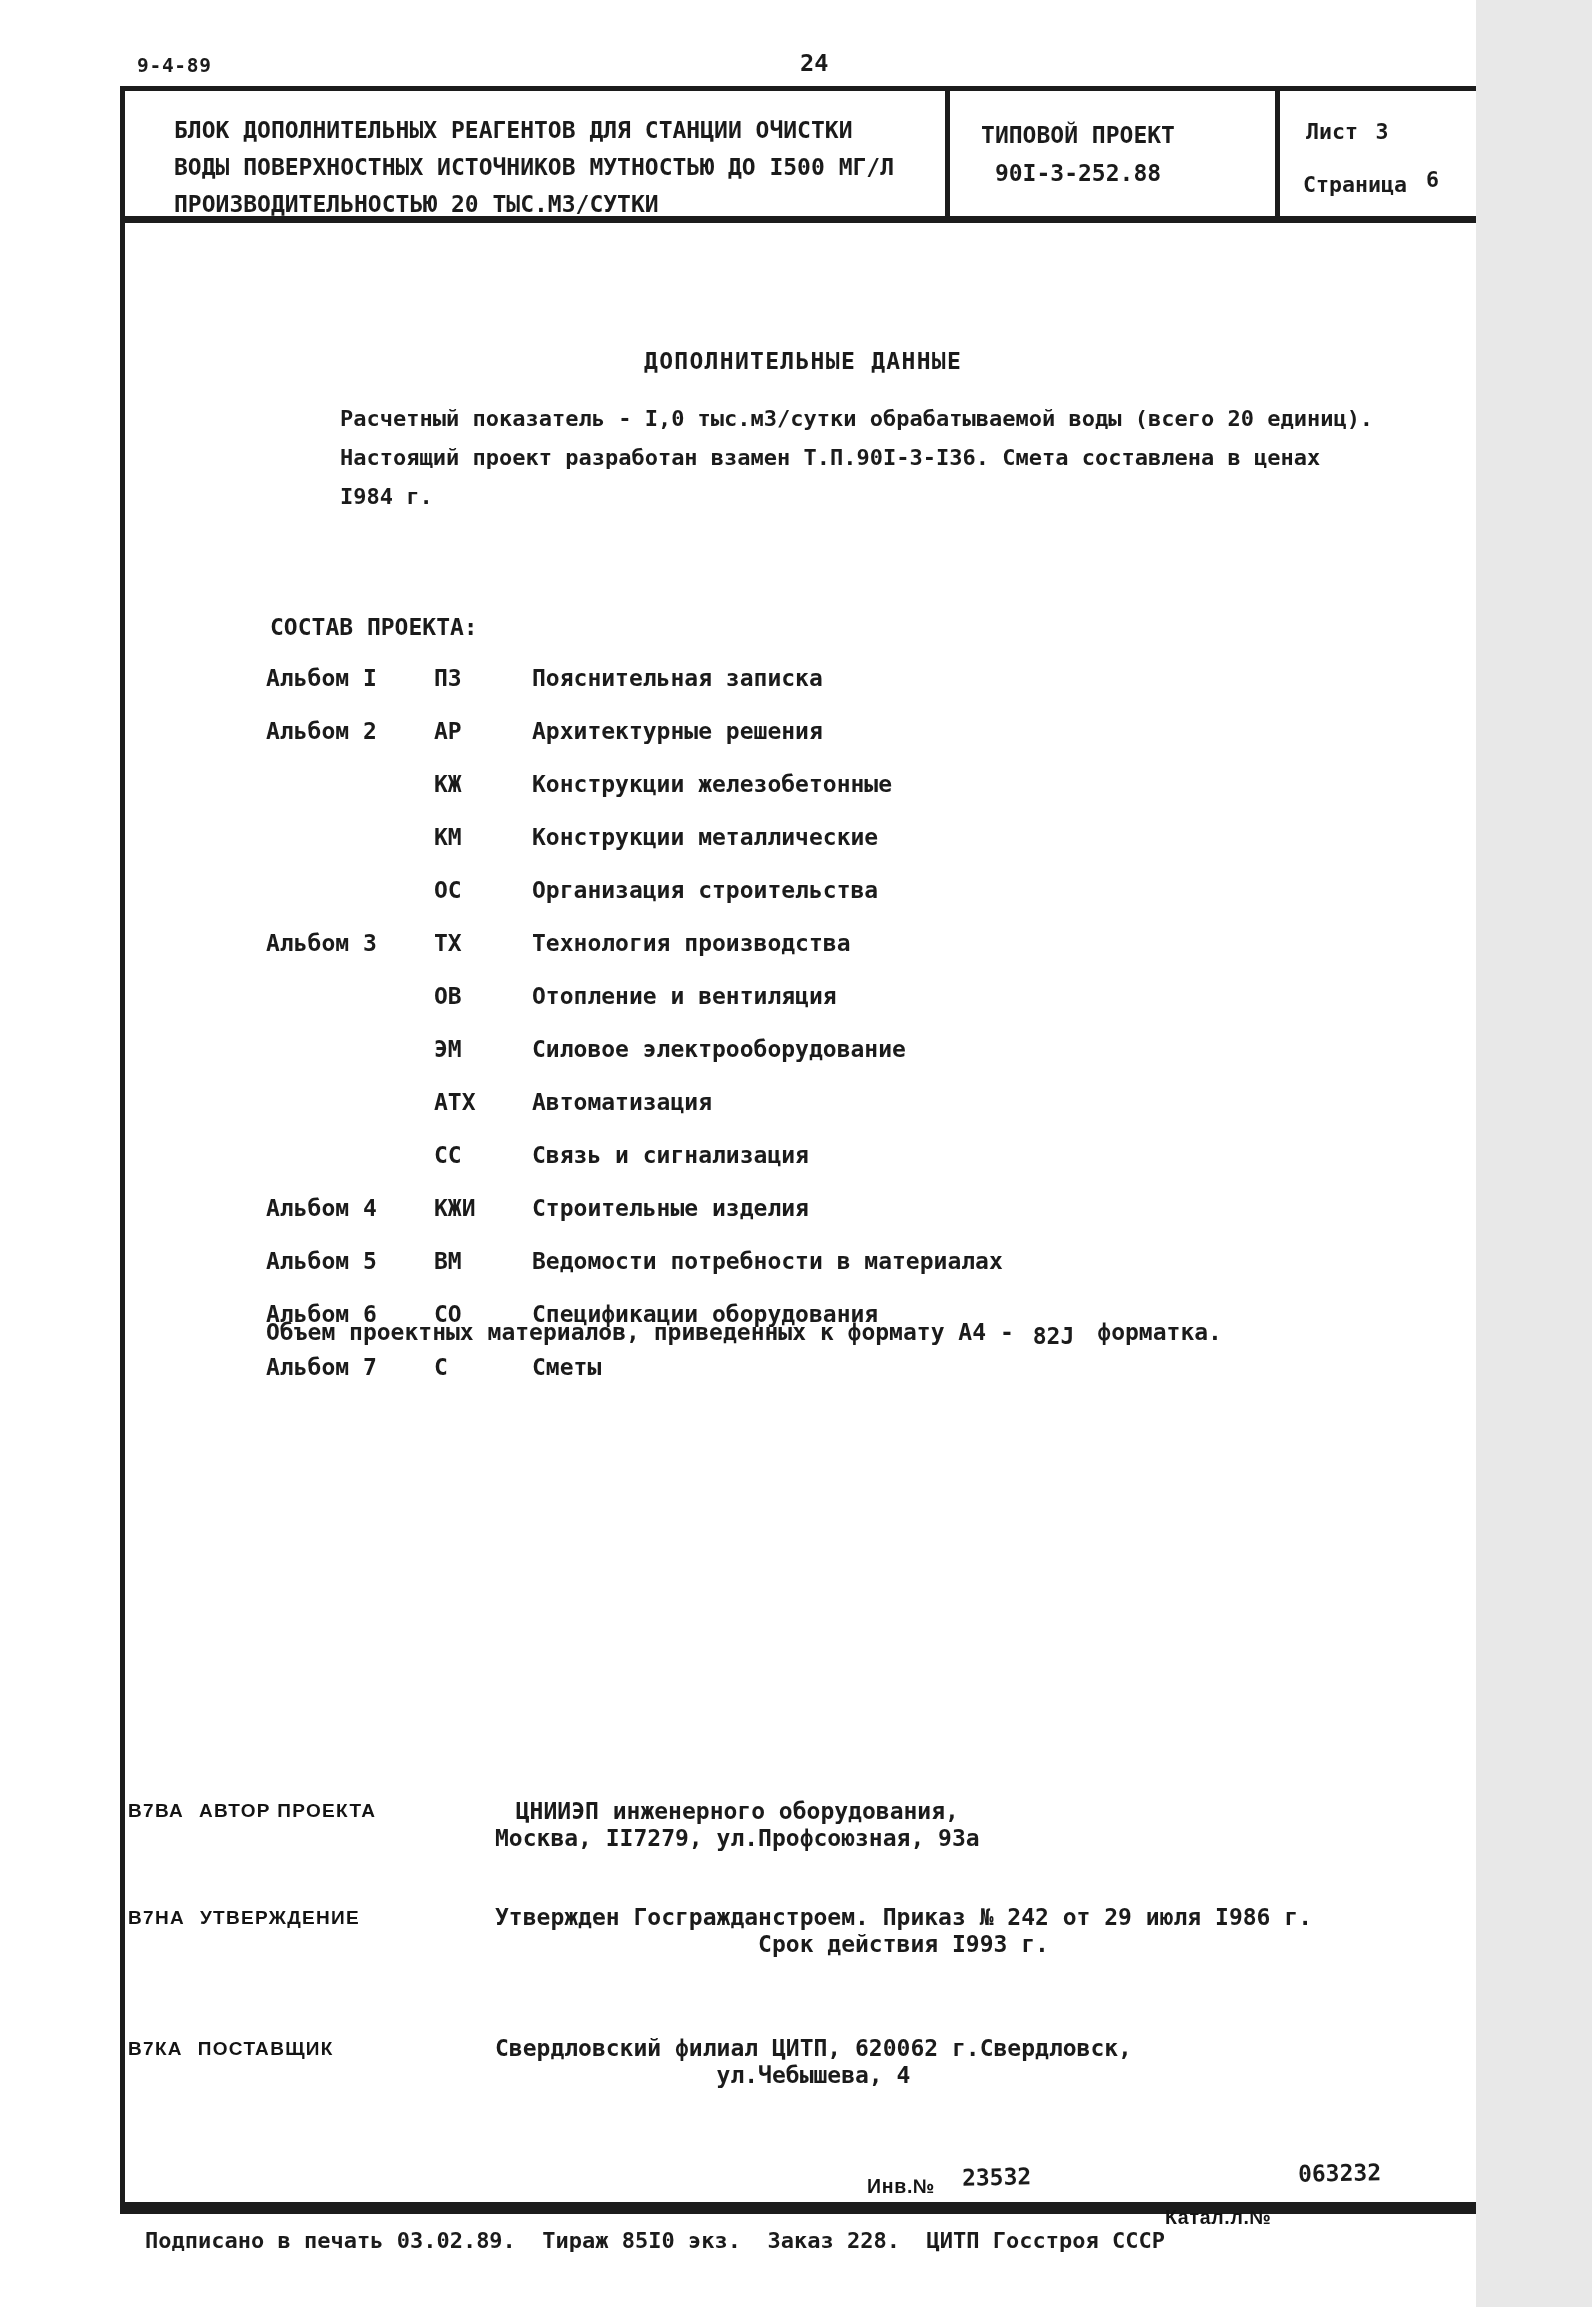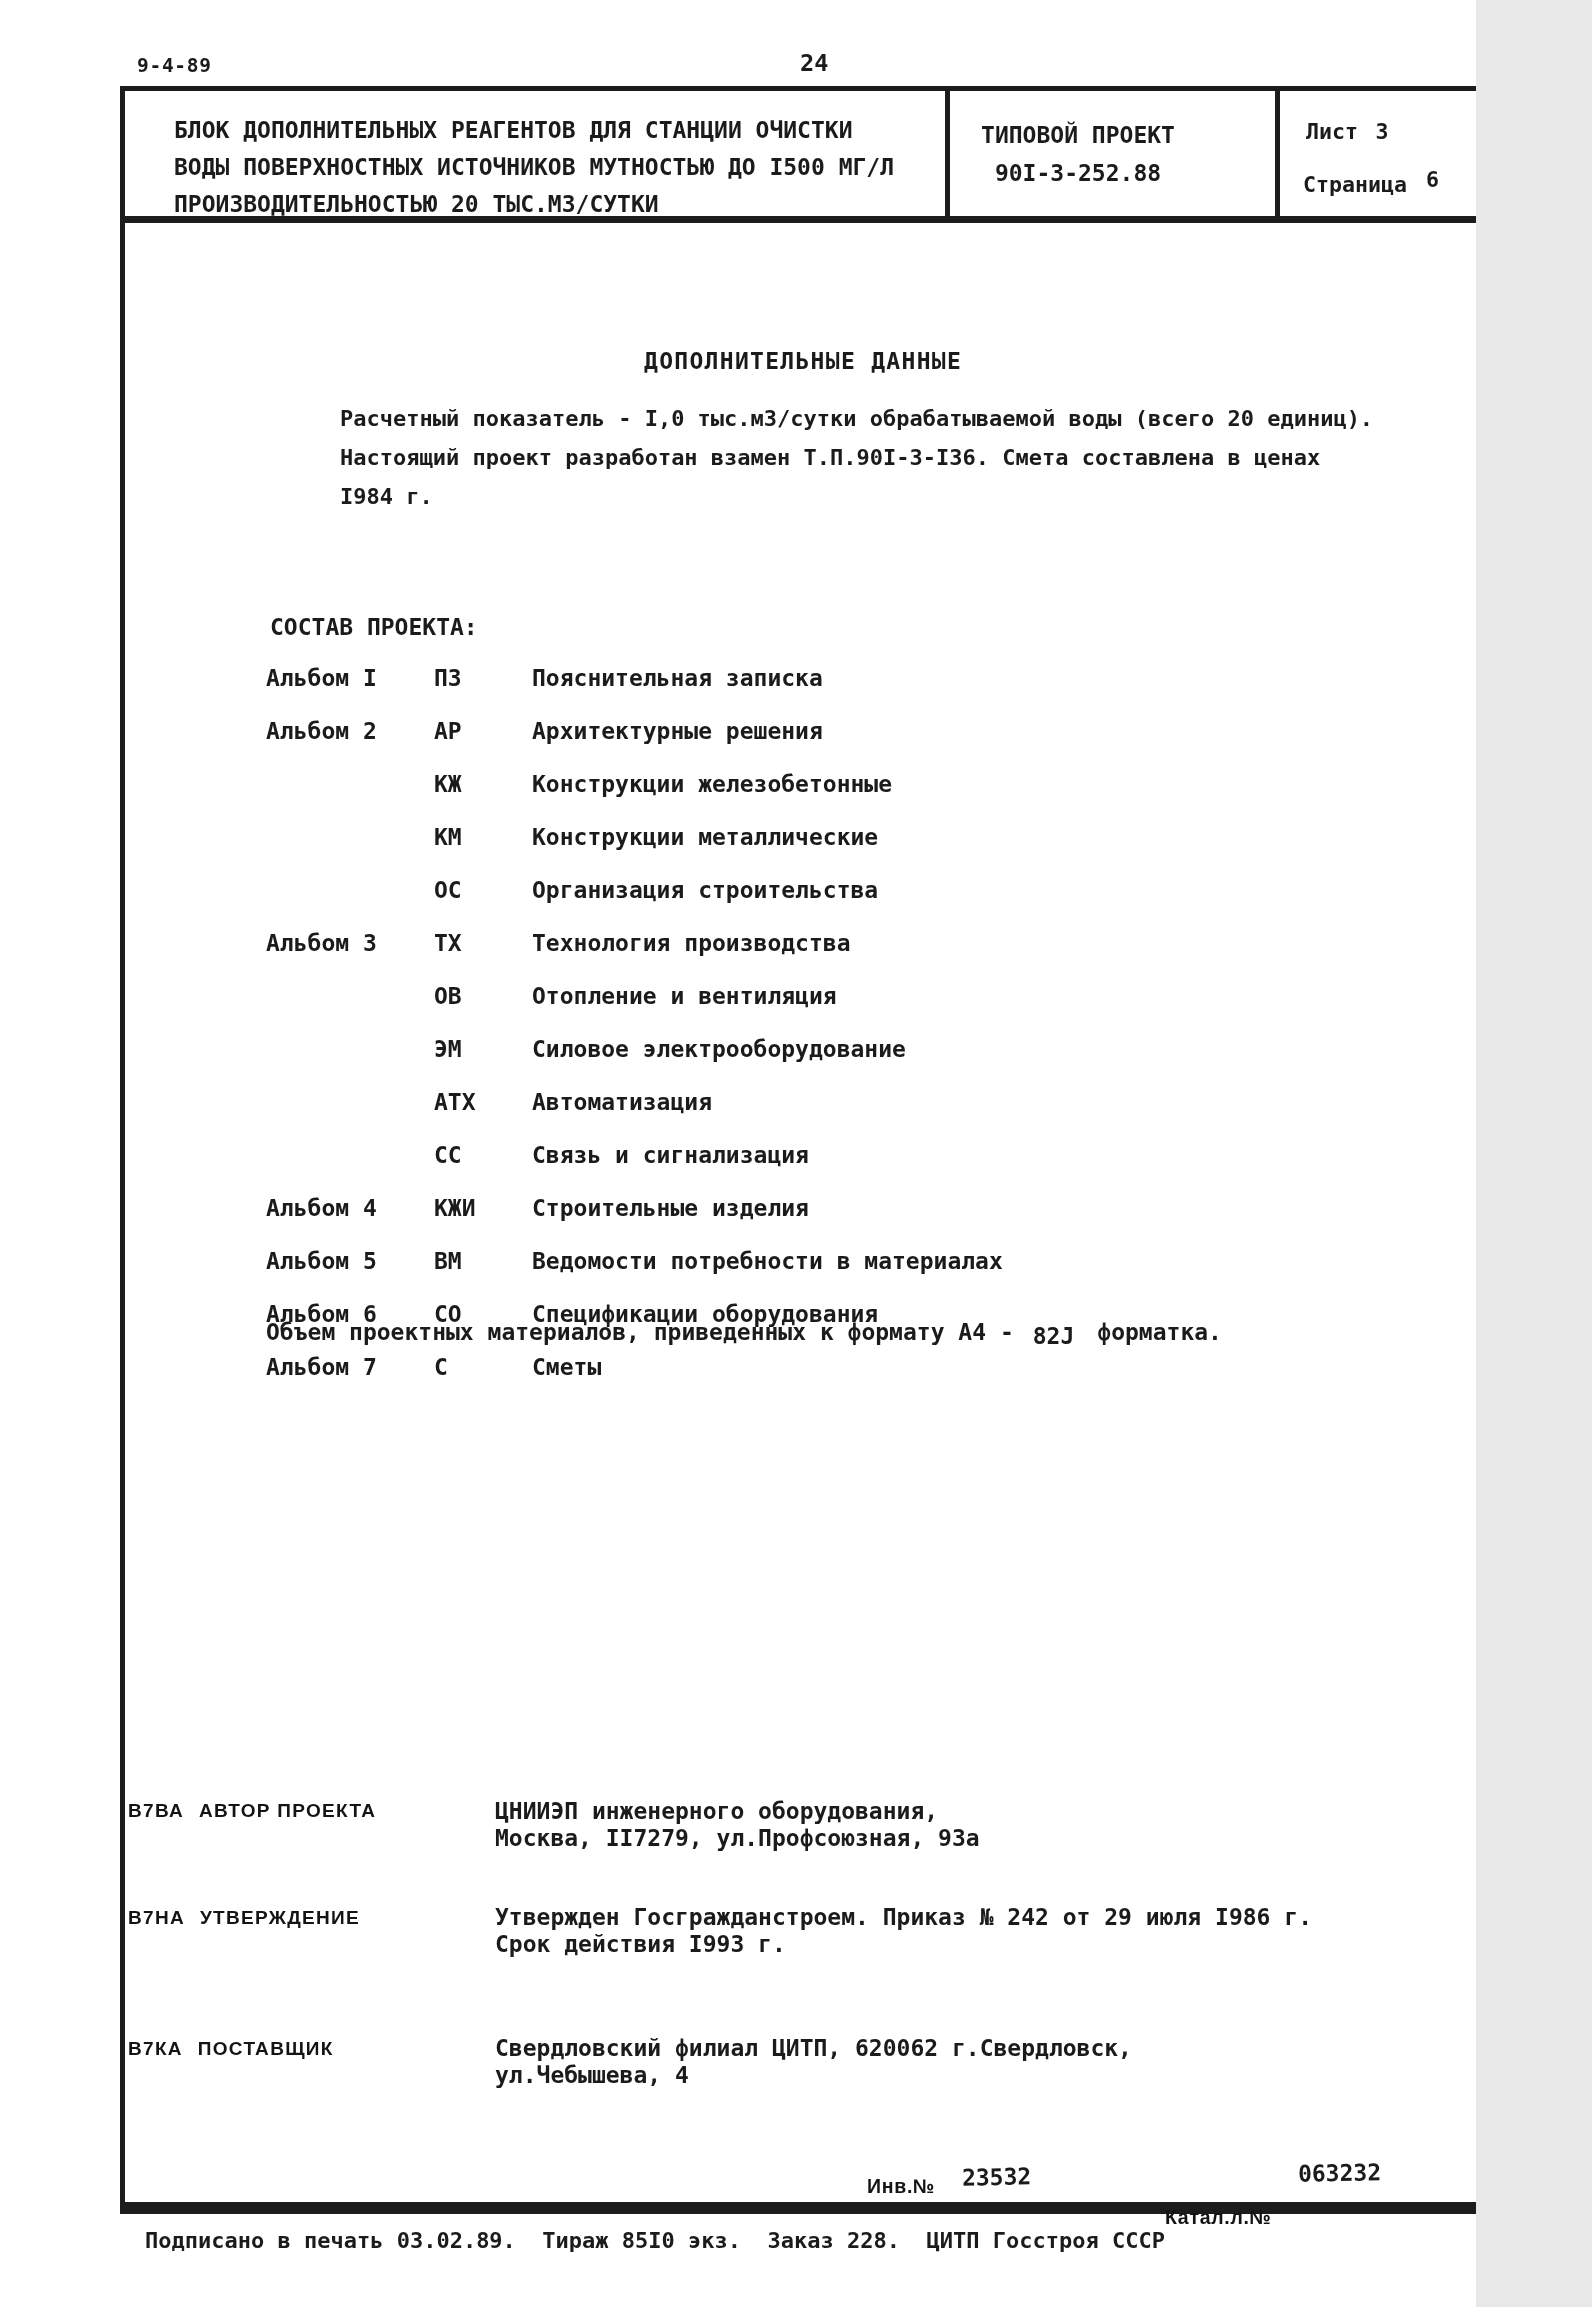--- a/index.html
+++ b/index.html
@@ -59,21 +59,21 @@
   .contents-row span{position:absolute;top:0;font-size:23px;line-height:24px;white-space:nowrap;}
   .col-album{left:0;}
   .col-code{left:168px;text-align:center;}
   .col-title{left:266px;}
   .volume-line{left:266px;top:1319px;font-size:23px;white-space:nowrap;}
   .volume-value{position:relative;top:4px;margin:0 23px 0 19px;}
 
   
   .field-label{font-size:19px;letter-spacing:1.3px;white-space:nowrap;}
   .field-label .code{margin-right:15px;}
-  .field-value{font-size:23px;line-height:27px;white-space:nowrap;}
+  .field-value{font-size:23px;line-height:27px;white-space:nowrap;text-align:center;}
 
   
   .reg-label{font-size:19.5px;letter-spacing:0.7px;white-space:nowrap;}
   .reg-value{font-size:23px;white-space:nowrap;transform:rotate(-1.1deg);}
   .imprint{left:145px;top:2228px;font-size:22px;white-space:pre;}
   .meta-code{left:137px;top:54px;font-size:19.5px;letter-spacing:0.7px;white-space:nowrap;}
   .meta-page{left:800px;top:49px;font-size:23.6px;white-space:nowrap;}
 </style>
 </head>
 <body>

